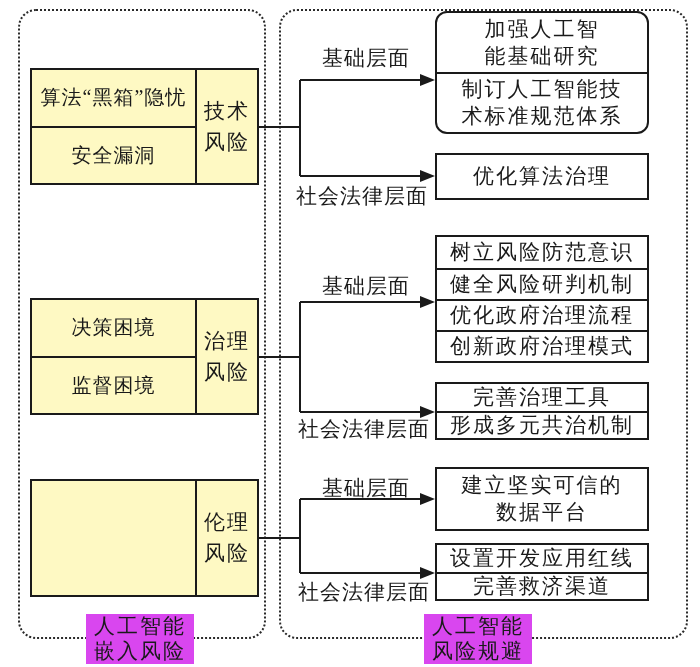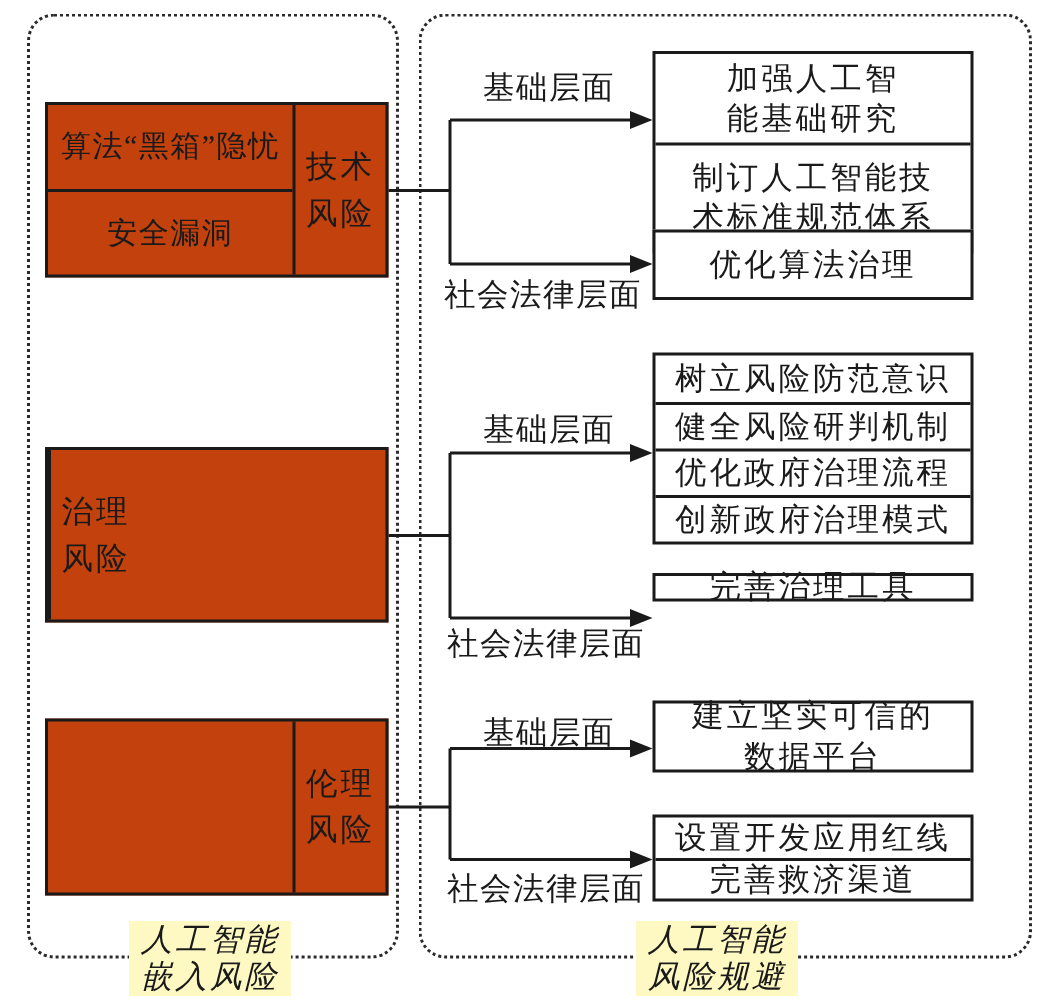--- a/index.html
+++ b/index.html
@@ -12,21 +12,21 @@
     position:relative; width:700px; height:667px;
     background:#ffffff; overflow:hidden;
   }
   .dotted-container {
     position:absolute; border:2px dotted #2a2a2a; border-radius:18px;
     background:transparent; z-index:1;
   }
   
   .risk-box {
     position:absolute; display:flex; border:2px solid #1a1a1a;
-    background:#c2410c; z-index:2;
+    background:#fef9c3; z-index:2;
   }
   .risk-items { flex:1; display:flex; flex-direction:column; }
   .risk-cell {
     flex:1; display:flex; align-items:center; justify-content:center;
     font-size:20px; letter-spacing:1px; white-space:nowrap;
     border-bottom:2px solid #1a1a1a;
   }
   .risk-cell:last-child { border-bottom:none; }
   .risk-category {
     width:62px; border-left:2px solid #1a1a1a;
@@ -45,22 +45,22 @@
   }
   .target-cell:first-child { border-top:none; }
   
   .level-label {
     position:absolute; font-size:21px; letter-spacing:1px; white-space:nowrap;
     transform:translate(-50%,-50%); z-index:2; background:#ffffff; padding:0 2px;
   }
   
   .container-label {
     position:absolute; text-align:center; font-size:21px; letter-spacing:2px;
-    line-height:25px; background:#fef9c3; z-index:4; padding:0 8px;
-    transform:translate(-50%,-50%); white-space:nowrap;font-style:italic;
+    line-height:25px; background:#d946ef; z-index:4; padding:0 8px;
+    transform:translate(-50%,-50%); white-space:nowrap;
   }
   svg.connectors {
     position:absolute; left:0; top:0; z-index:3; pointer-events:none;
   }
 </style>
 </head>
 <body>
 
 <div class="canvas">
 
@@ -90,38 +90,42 @@
     </div>
     <div class="risk-category">
       <span>技术</span>
       <span>风险</span>
     </div>
   </div>
 
   <div class="level-label" style="left:366px; top:58px;">基础层面</div>
   <div class="level-label" style="left:362px; top:196px;">社会法律层面</div>
 
-  <div class="target-stack" style="left:435px; top:34px;">
+  <div class="target-stack" style="left:435px; top:11px;border-radius:12px;">
     <div class="target-cell" style="height:59px;">
       <span>加强人工智</span>
       <span>能基础研究</span>
     </div>
-    <div class="target-cell" style="height:72px;justify-content:center;">
+    <div class="target-cell" style="height:60px;justify-content:center;">
       <span>制订人工智能技</span>
       <span>术标准规范体系</span>
     </div>
   </div>
 
   <div class="target-stack" style="left:435px; top:153px;">
     <div class="target-cell" style="height:43px;border-radius:15px;">
       <span>优化算法治理</span>
     </div>
   </div>
 
   <div class="risk-box" style="left:30px; top:298px; width:229px; height:117px;">
+    <div class="risk-items">
+      <div class="risk-cell">决策困境</div>
+      <div class="risk-cell">监督困境</div>
+    </div>
     <div class="risk-category">
       <span>治理</span>
       <span>风险</span>
     </div>
   </div>
 
   <div class="level-label" style="left:366px; top:286px;">基础层面</div>
   <div class="level-label" style="left:364px; top:429px;">社会法律层面</div>
 
   <div class="target-stack" style="left:435px; top:235px;">
@@ -133,39 +137,42 @@
     </div>
     <div class="target-cell" style="height:31px;">
       <span>优化政府治理流程</span>
     </div>
     <div class="target-cell" style="height:31px;">
       <span>创新政府治理模式</span>
     </div>
   </div>
 
   <div class="target-stack" style="left:435px; top:382px;">
-    <div class="target-cell" style="height:15px;">
+    <div class="target-cell" style="height:27px;">
       <span>完善治理工具</span>
+    </div>
+    <div class="target-cell" style="height:27px;">
+      <span>形成多元共治机制</span>
     </div>
   </div>
 
   <div class="risk-box" style="left:30px; top:479px; width:229px; height:118px;">
     <div class="risk-items">
     </div>
     <div class="risk-category">
       <span>伦理</span>
       <span>风险</span>
     </div>
   </div>
 
   <div class="level-label" style="left:366px; top:488px;">基础层面</div>
   <div class="level-label" style="left:364px; top:592px;">社会法律层面</div>
 
   <div class="target-stack" style="left:435px; top:467px;">
-    <div class="target-cell" style="height:44px;">
+    <div class="target-cell" style="height:60px;">
       <span>建立坚实可信的</span>
       <span>数据平台</span>
     </div>
   </div>
 
   <div class="target-stack" style="left:435px; top:543px;">
     <div class="target-cell" style="height:27px;">
       <span>设置开发应用红线</span>
     </div>
     <div class="target-cell" style="height:27px;justify-content:center;">

